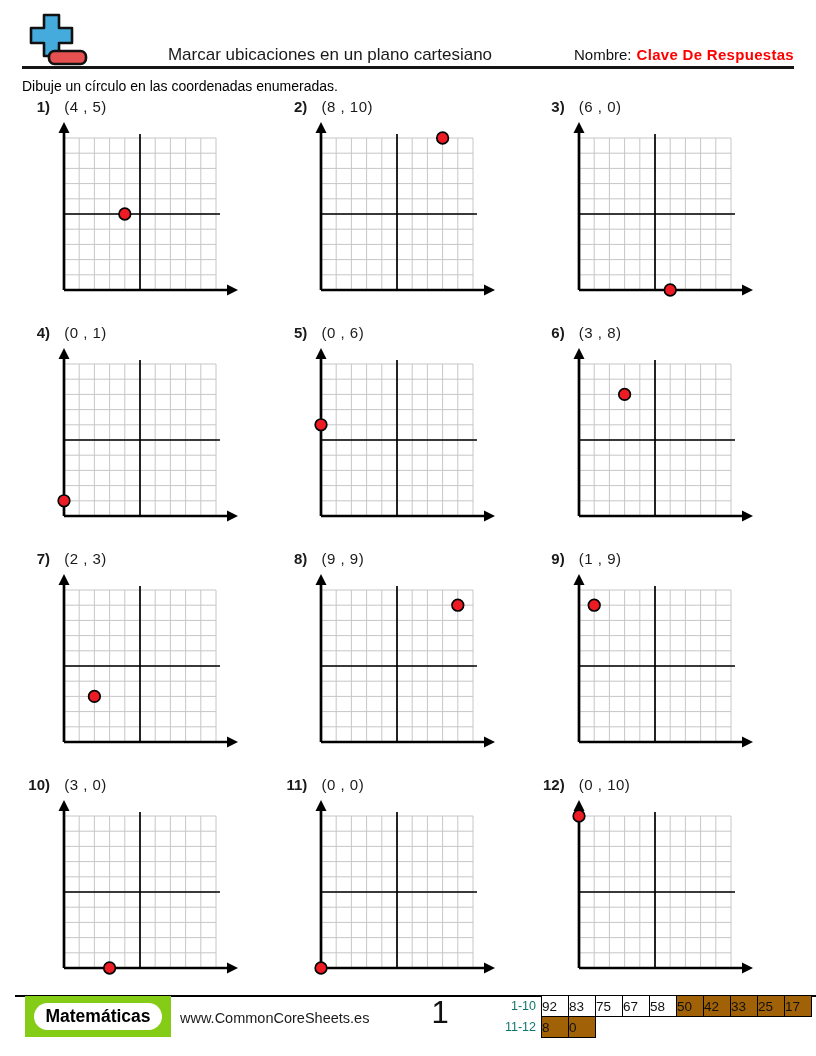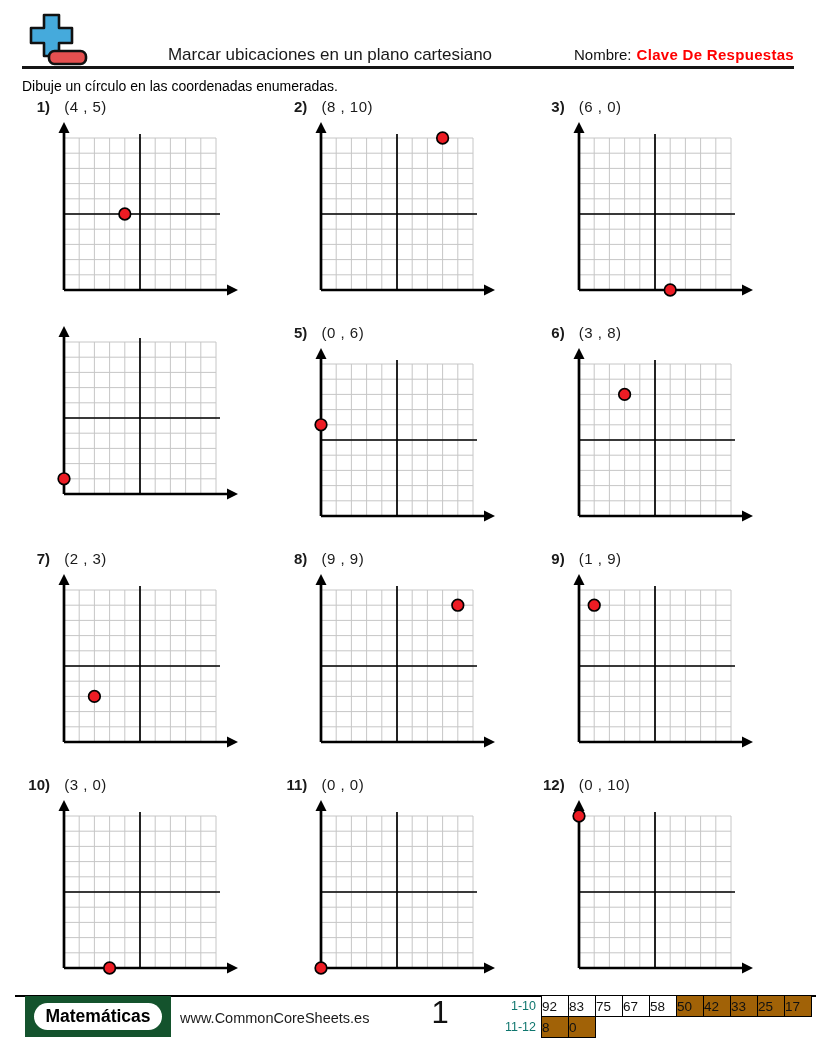--- a/index.html
+++ b/index.html
@@ -18,21 +18,21 @@
   
   .problems{position:absolute;left:22px;top:98px;width:772px;
     display:grid;grid-template-columns:repeat(3,1fr);row-gap:24px;}
   .problem{width:257px;}
   .problem-header{height:22px;font-size:15px;color:#1a1a1a;}
   .problem-number{display:inline-block;width:28px;text-align:right;font-weight:bold;}
   .problem-coords{margin-left:10px;letter-spacing:.5px;}
   .grid-plot{display:block;margin:2px 0 0 28px;}
   
   .footer-rule{position:absolute;left:15px;width:801px;top:995px;height:2px;background:#000;}
-  .brand-box{position:absolute;left:25px;top:996px;width:146px;height:41px;background:#14532d;
+  .brand-box{position:absolute;left:25px;top:996px;width:146px;height:41px;background:#84cc16;
     display:flex;align-items:center;justify-content:center;z-index:2;}
   .brand-pill{background:#fff;color:#000;font-weight:bold;font-size:17.5px;
     border-radius:16px;padding:3px 11px;line-height:1.2;}
   .website{position:absolute;left:180px;top:1010px;font-size:14.5px;color:#1a1a1a;}
   .page-number{position:absolute;left:420px;top:995px;width:40px;text-align:center;
     font-size:31px;color:#111;}
   .score-table{position:absolute;right:4px;top:995px;border-collapse:collapse;z-index:3;}
   .score-table td{padding:0;}
   .score-label{border:none;font-size:12.5px;text-align:right;padding-right:5px !important;
     width:48px;color:#0f766e;}
@@ -160,20 +160,24 @@
           <line x1="14" y1="92" x2="170" y2="92" stroke="#000000" stroke-width="1.7"></line>
           <line x1="14" y1="168" x2="14" y2="8" stroke="#000000" stroke-width="2.7"></line>
           <line x1="14" y1="168" x2="179" y2="168" stroke="#000000" stroke-width="2.7"></line>
           <polygon points="14,0 8.5,11 19.5,11" fill="#000000"></polygon>
           <polygon points="188,168 177,162.5 177,173.5" fill="#000000"></polygon>
           <circle cx="105.19999999999999" cy="168" r="5.8" fill="#ed1c24" stroke="#000" stroke-width="1.7"></circle>
         </svg>
     </div>
 
     <div class="problem">
+      <div class="problem-header">
+        <span class="problem-number">4)</span>
+        <span class="problem-coords">(0 , 1)</span>
+      </div>
       <svg class="grid-plot" width="192" height="178" viewBox="0 0 192 178">
           <line x1="29.2" y1="16" x2="29.2" y2="168" stroke="#c6c6c6" stroke-width="1"></line>
           <line x1="14" y1="152.8" x2="166" y2="152.8" stroke="#c6c6c6" stroke-width="1"></line>
           <line x1="44.4" y1="16" x2="44.4" y2="168" stroke="#c6c6c6" stroke-width="1"></line>
           <line x1="14" y1="137.6" x2="166" y2="137.6" stroke="#c6c6c6" stroke-width="1"></line>
           <line x1="59.599999999999994" y1="16" x2="59.599999999999994" y2="168" stroke="#c6c6c6" stroke-width="1"></line>
           <line x1="14" y1="122.4" x2="166" y2="122.4" stroke="#c6c6c6" stroke-width="1"></line>
           <line x1="74.8" y1="16" x2="74.8" y2="168" stroke="#c6c6c6" stroke-width="1"></line>
           <line x1="14" y1="107.2" x2="166" y2="107.2" stroke="#c6c6c6" stroke-width="1"></line>
           <line x1="90" y1="16" x2="90" y2="168" stroke="#c6c6c6" stroke-width="1"></line>

